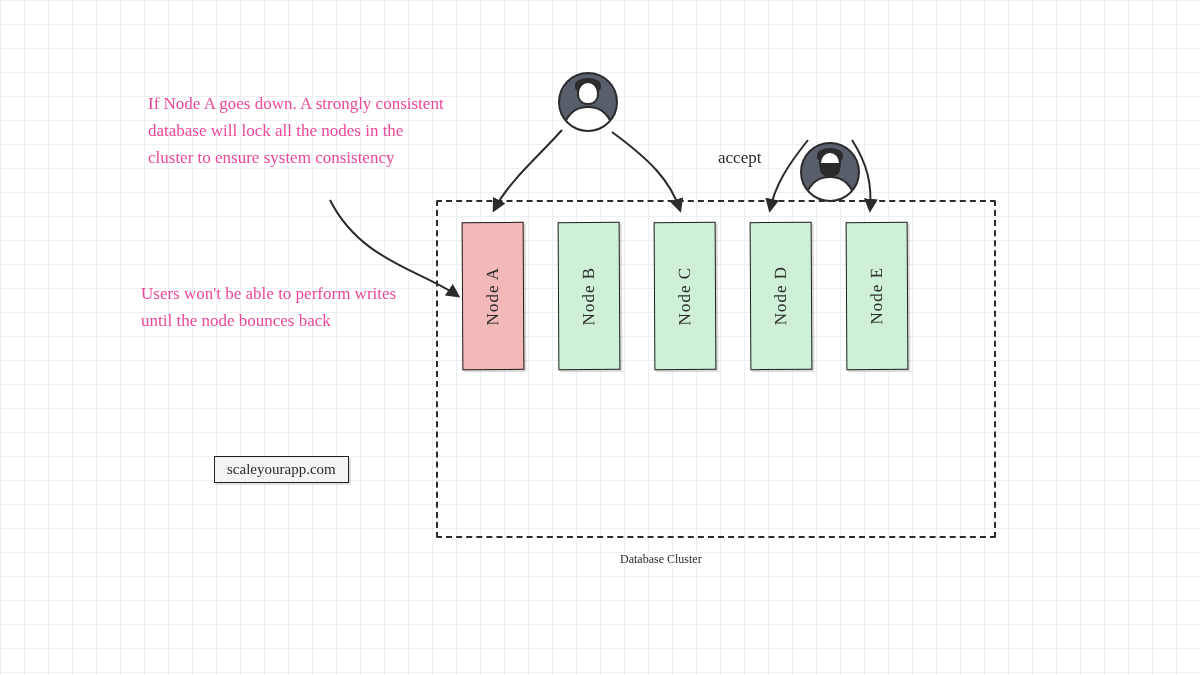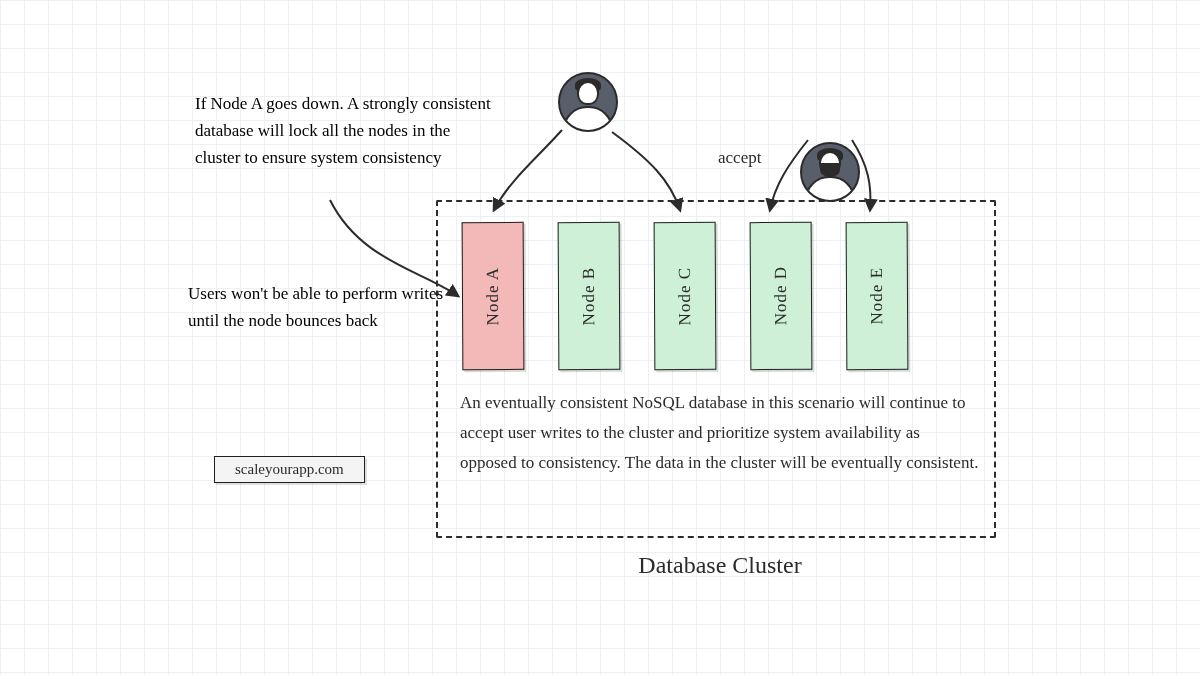--- a/index.html
+++ b/index.html
@@ -12,22 +12,21 @@
       linear-gradient(to bottom, #eceff3 1px, transparent 1px);
     background-size: 24px 24px;
     color: #2b2b2b;
     position: relative;
   }
   .abs { position: absolute; }
 
   .annot {
     font-size: 17px;
     line-height: 1.6;
-    color: #000000;
-    margin-left: 47px;
+    color: #ec4899;
   }
 
   .cluster-box {
     border: 2px dashed #2b2b2b;
     border-radius: 2px;
   }
 
   .nodes {
     display: flex;
     gap: 34px;
@@ -49,32 +48,31 @@
     letter-spacing: 1px;
   }
   .node.down { background: #f3b8b8; }
   .node.up   { background: #cef0d6; }
 
   .cluster-text {
     font-size: 17px;
     line-height: 1.75;
   }
   .cluster-label {
-    font-size: 24px;
-    text-align: center;
+    font-size: 12px;
   }
 
   .writes-label {
     font-size: 17px;
   }
 
   .badge {
     border: 1.5px solid #1f1f1f;
     background: #f4f4f4;
-    padding: 4px 20px;
+    padding: 4px 12px;
     font-size: 15px;
     box-shadow: 2px 2px 0 rgba(0,0,0,0.12);
   }
 
   .avatar {
     width: 60px; height: 60px;
     border-radius: 50%;
     background: #585f6b;
     border: 2px solid #2b2b2b;
     overflow: hidden;
@@ -154,21 +152,20 @@
       <span>Node C</span>
     </div>
     <div class="node up">
       <span>Node D</span>
     </div>
     <div class="node up">
       <span>Node E</span>
     </div>
   </div>
 
-  <div class="cluster-text abs" style="left:22px; top:186px; width:520px;">An eventually consistent NoSQL database in this scenario will continue to accept user writes to the cluster and prioritize system availability as opposed to consistency. The data in the cluster will be eventually consistent.</div>
 </div>
 
 <div class="abs cluster-label" style="left:620px; top:552px; width:200px;">Database Cluster</div>
 
 <svg class="arrows" width="1200" height="675">
   <defs>
     <marker id="ah" viewBox="0 0 10 10" refX="8" refY="5" markerWidth="7" markerHeight="7" orient="auto-start-reverse">
       <path d="M 0 0 L 10 5 L 0 10 z" fill="#2b2b2b"></path>
     </marker>
   </defs>

